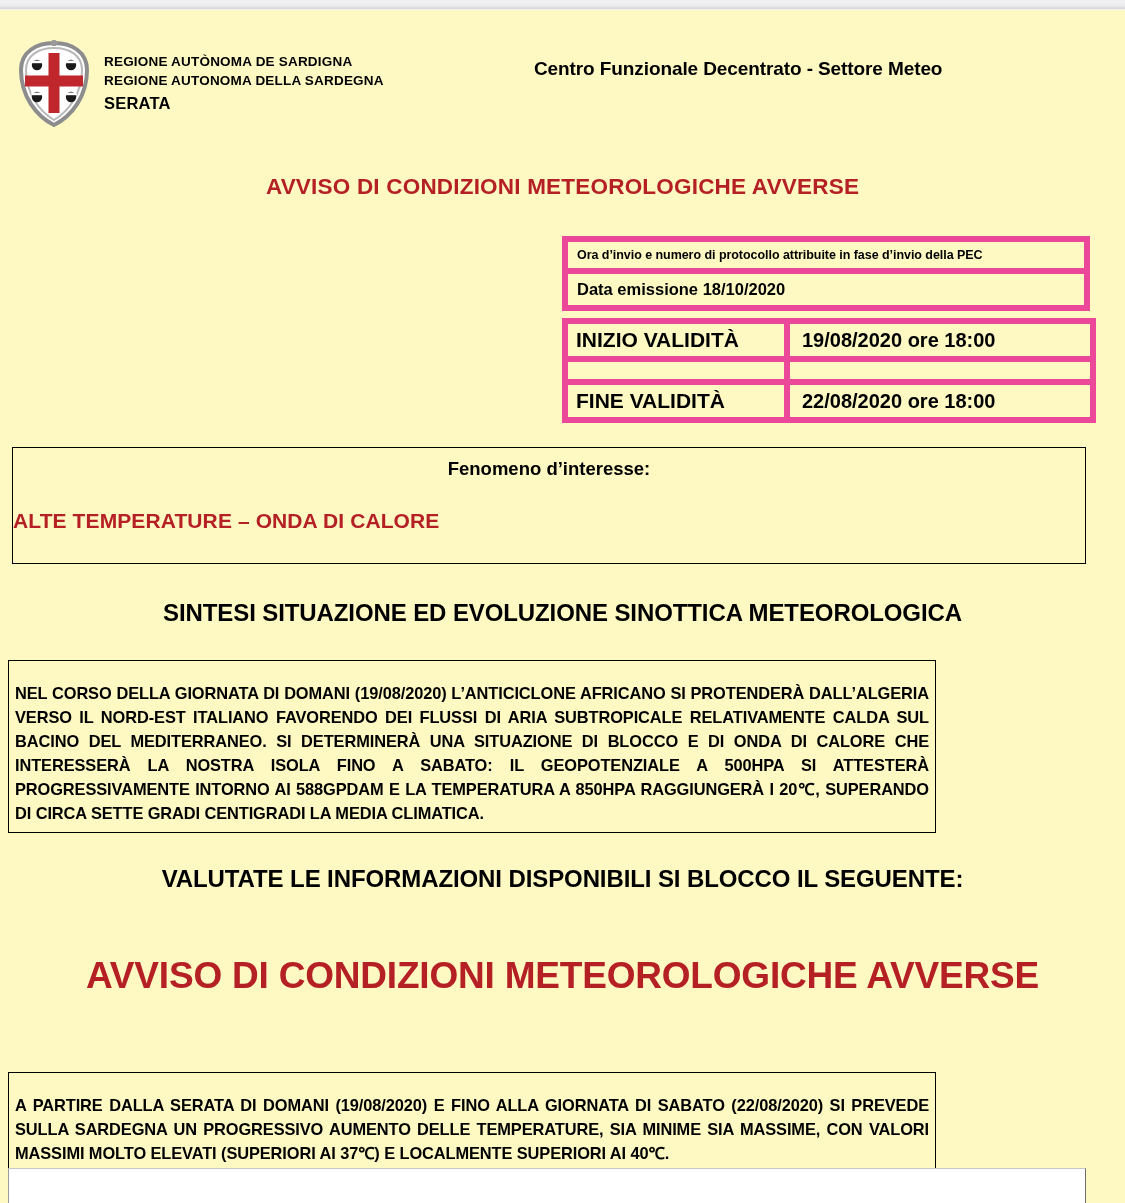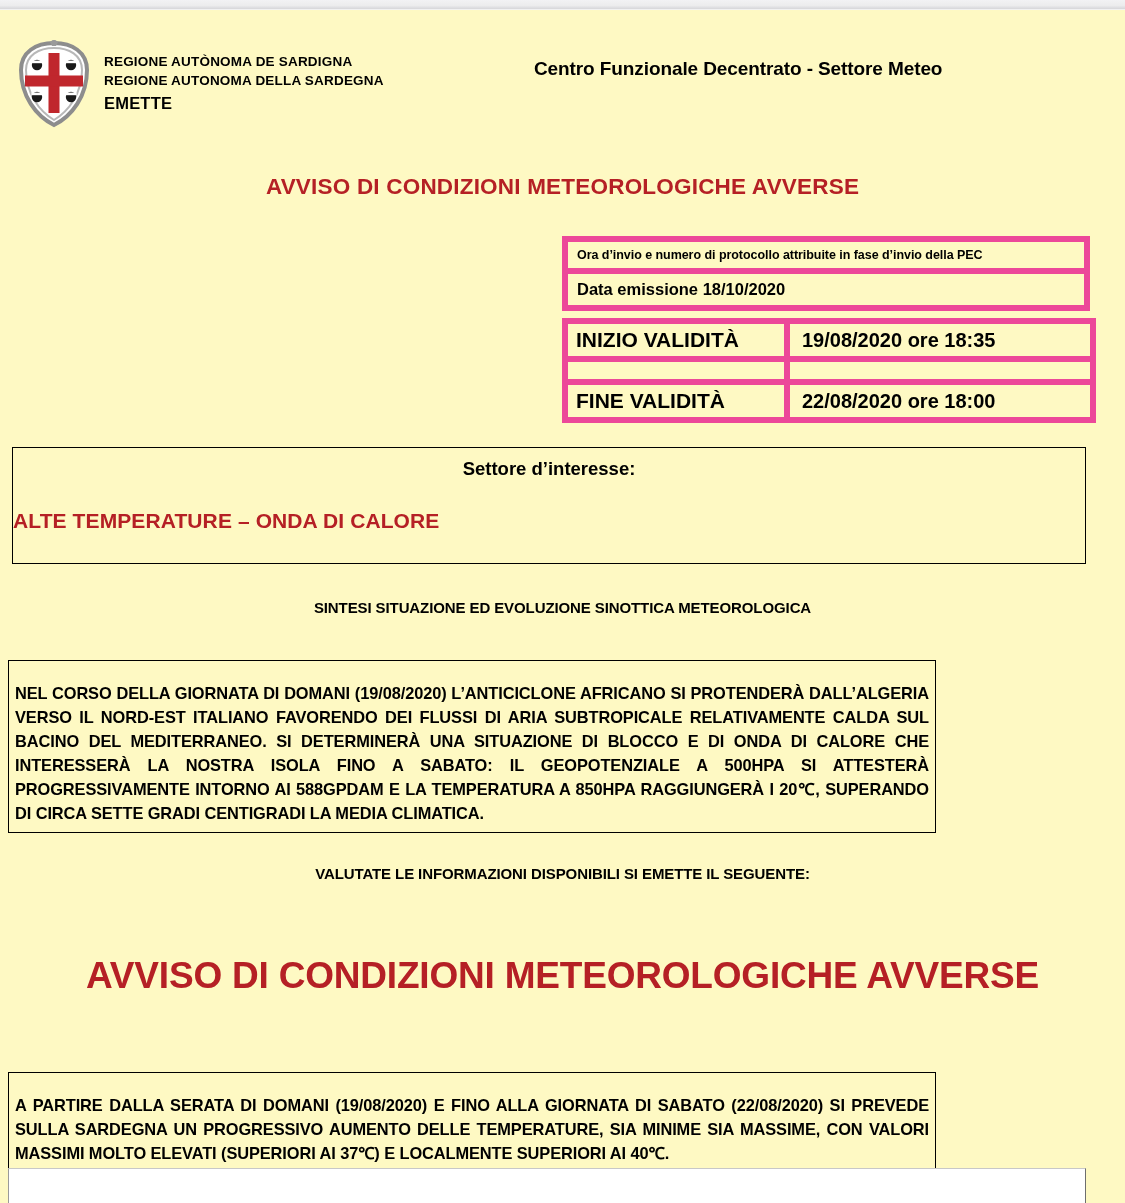--- a/index.html
+++ b/index.html
@@ -160,21 +160,21 @@
     font-weight: bold;
     color: #b52025;
     letter-spacing: 0.1px;
   }
 
   
   .section-heading {
     position: absolute;
     left: 0; width: 1125px;
     text-align: center;
-    font-size: 15px;
+    font-size: 24px;
     font-weight: bold;
     letter-spacing: -0.1px;
   }
   .sintesi-heading { top: 589px; }
   .valutate-heading { top: 855px; }
 
   
   .para-box {
     position: absolute;
     left: 8px;
@@ -248,21 +248,21 @@
         <rect x="17.4" y="52.6" width="11.2" height="2.6" fill="#ffffff"></rect>
         <rect x="51.4" y="52.6" width="11.2" height="2.6" fill="#ffffff"></rect>
 
         <path d="M36 2 L40 -1 L44 2 L42 6 L38 6 Z" fill="#9a9a9a"></path>
       </svg>
     </div>
 
     <div class="org-lines">
       <div class="org-line">REGIONE AUTÒNOMA DE SARDIGNA</div>
       <div class="org-line">REGIONE AUTONOMA DELLA SARDEGNA</div>
-      <div class="org-arpas">EMETTE</div>
+      <div class="org-arpas">SERATA</div>
     </div>
 
     <div class="cfd-title">Centro Funzionale Decentrato - Settore Meteo</div>
   </div>
 
   <div class="avviso-top">AVVISO DI CONDIZIONI METEOROLOGICHE AVVERSE</div>
 
   <table class="tbl tbl-emissione">
     <tbody>
       <tr>
@@ -275,45 +275,45 @@
   </table>
 
   <table class="tbl tbl-validita">
     <colgroup>
         <col style="width:222px">
         <col style="width:306px">
       </colgroup>
     <tbody>
       <tr>
         <td class="lbl">INIZIO VALIDITÀ</td>
-        <td class="val">19/08/2020 ore 18:35</td>
+        <td class="val">19/08/2020 ore 18:00</td>
       </tr>
       <tr>
         <td class="spacer"></td>
         <td class="spacer"></td>
       </tr>
       <tr>
         <td class="lbl">FINE VALIDITÀ</td>
         <td class="val">22/08/2020 ore 18:00</td>
       </tr>
     </tbody>
   </table>
 
   <div class="fenomeno-box">
-    <div class="fenomeno-label">Settore d’interesse:</div>
+    <div class="fenomeno-label">Fenomeno d’interesse:</div>
     <div class="fenomeno-value">ALTE TEMPERATURE – ONDA DI CALORE</div>
   </div>
 
   <div class="section-heading sintesi-heading">SINTESI SITUAZIONE ED EVOLUZIONE SINOTTICA METEOROLOGICA</div>
 
   <div class="para-box sintesi-box">
     <p>NEL CORSO DELLA GIORNATA DI DOMANI (19/08/2020) L’ANTICICLONE AFRICANO SI PROTENDERÀ DALL’ALGERIA VERSO IL NORD-EST ITALIANO FAVORENDO DEI FLUSSI DI ARIA SUBTROPICALE RELATIVAMENTE CALDA SUL BACINO DEL MEDITERRANEO. SI DETERMINERÀ UNA SITUAZIONE DI BLOCCO E DI ONDA DI CALORE CHE INTERESSERÀ LA NOSTRA ISOLA FINO A SABATO: IL GEOPOTENZIALE A 500hPa SI ATTESTERÀ PROGRESSIVAMENTE INTORNO AI 588gpdam E LA TEMPERATURA A 850hPa RAGGIUNGERÀ I 20℃, SUPERANDO DI CIRCA SETTE GRADI CENTIGRADI LA MEDIA CLIMATICA.</p>
   </div>
 
-  <div class="section-heading valutate-heading">VALUTATE LE INFORMAZIONI DISPONIBILI SI EMETTE IL SEGUENTE:</div>
+  <div class="section-heading valutate-heading">VALUTATE LE INFORMAZIONI DISPONIBILI SI BLOCCO IL SEGUENTE:</div>
 
   <div class="avviso-big">AVVISO DI CONDIZIONI METEOROLOGICHE AVVERSE</div>
 
   <div class="para-box previsione-box">
     <p>A PARTIRE DALLA SERATA DI DOMANI (19/08/2020) E FINO ALLA GIORNATA DI SABATO (22/08/2020) SI PREVEDE SULLA SARDEGNA UN PROGRESSIVO AUMENTO DELLE TEMPERATURE, SIA MINIME SIA MASSIME, CON VALORI MASSIMI MOLTO ELEVATI (SUPERIORI AI 37℃) E LOCALMENTE SUPERIORI AI 40℃.</p>
   </div>
 
   <div class="bottom-cut-box"></div>
 
 </div>

